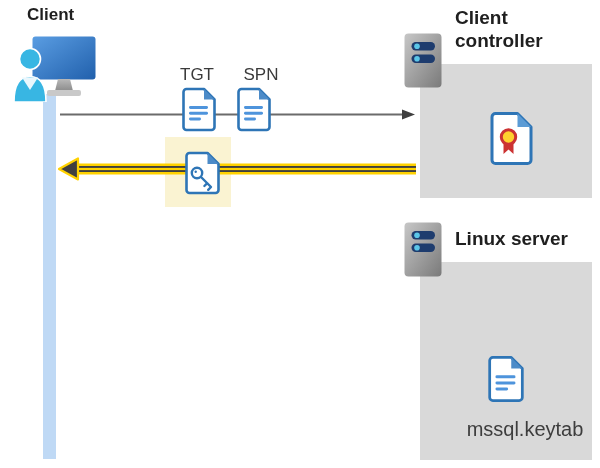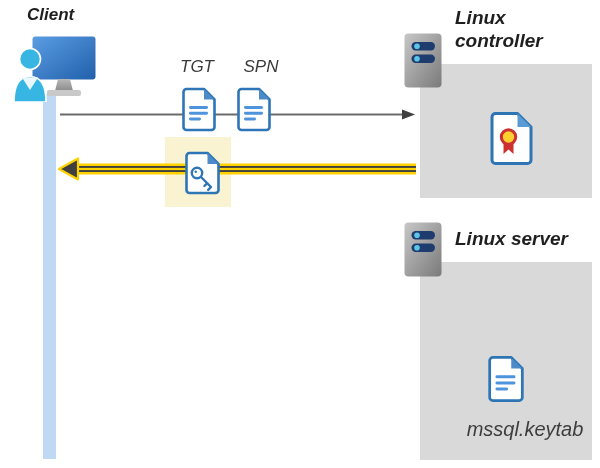--- a/index.html
+++ b/index.html
@@ -1,22 +1,22 @@
 <!DOCTYPE html>
 <html><head>
 <meta charset="utf-8">
 <style>
   html,body{margin:0;padding:0;background:#fff;}
   #canvas{
     position:relative;width:600px;height:468px;background:#ffffff;overflow:hidden;
     font-family:"Liberation Sans",sans-serif;color:#262626;
   }
-  .abs{position:absolute;font-style:italic;}
+  .abs{position:absolute;}
   .title{font-weight:bold;font-size:18px;line-height:1.22;color:#1f1f1f;}
-  .small-label{font-size:17px;color:#3a3a3a;text-align:center;}
+  .small-label{font-size:17px;color:#3a3a3a;text-align:center;margin-top:8px;}
   .panel{background:#d9d9d9;}
   .lifeline{background:#bfd9f5;}
   .highlight{background:#faf3d2;}
   .filelabel{font-size:20px;color:#3d3d3d;text-align:center;}
   svg{display:block;}
 </style>
 </head>
 <body>
 
 <div id="canvas">
@@ -95,21 +95,21 @@
   <div class="abs" style="left:183px;top:150px;">
     <svg width="39" height="46" viewBox="0 0 39 46">
       <path d="M6.5 3 H24.5 L35.5 14 V40 a3 3 0 0 1 -3 3 H6.5 a3 3 0 0 1 -3 -3 V6 a3 3 0 0 1 3 -3 Z" fill="#ffffff" stroke="#2e75b6" stroke-width="2.6" stroke-linejoin="round"></path>
       <path d="M24.5 3 V14 H35.5 Z" fill="#4c8bc8"></path>
       <circle cx="14" cy="23" r="5.2" fill="none" stroke="#2e75b6" stroke-width="2.4"></circle>
       <circle cx="12.7" cy="21.7" r="1.2" fill="#2e75b6"></circle>
       <path d="M18 27 L28 37 M24.2 33.2 L21.4 36 M28 37 L25.2 39.8" stroke="#2e75b6" stroke-width="2.4" fill="none" stroke-linecap="round"></path>
     </svg>
   </div>
 
-  <div class="abs title" style="left:455px;top:6px;width:132px;font-size:19px;">Linux controller</div>
+  <div class="abs title" style="left:455px;top:6px;width:132px;font-size:19px;">Client controller</div>
 
   <div class="abs panel" style="left:420px;top:64px;width:172px;height:134px;"></div>
 
   <div class="abs" style="left:404px;top:33px;">
     <svg width="38" height="55" viewBox="0 0 38 55">
       <defs>
         <linearGradient id="srvgrad1" x1="0" y1="0" x2="1" y2="1">
           <stop offset="0" stop-color="#c7c7c7"></stop>
             <stop offset="1" stop-color="#7a7a7a"></stop>
         </linearGradient>

